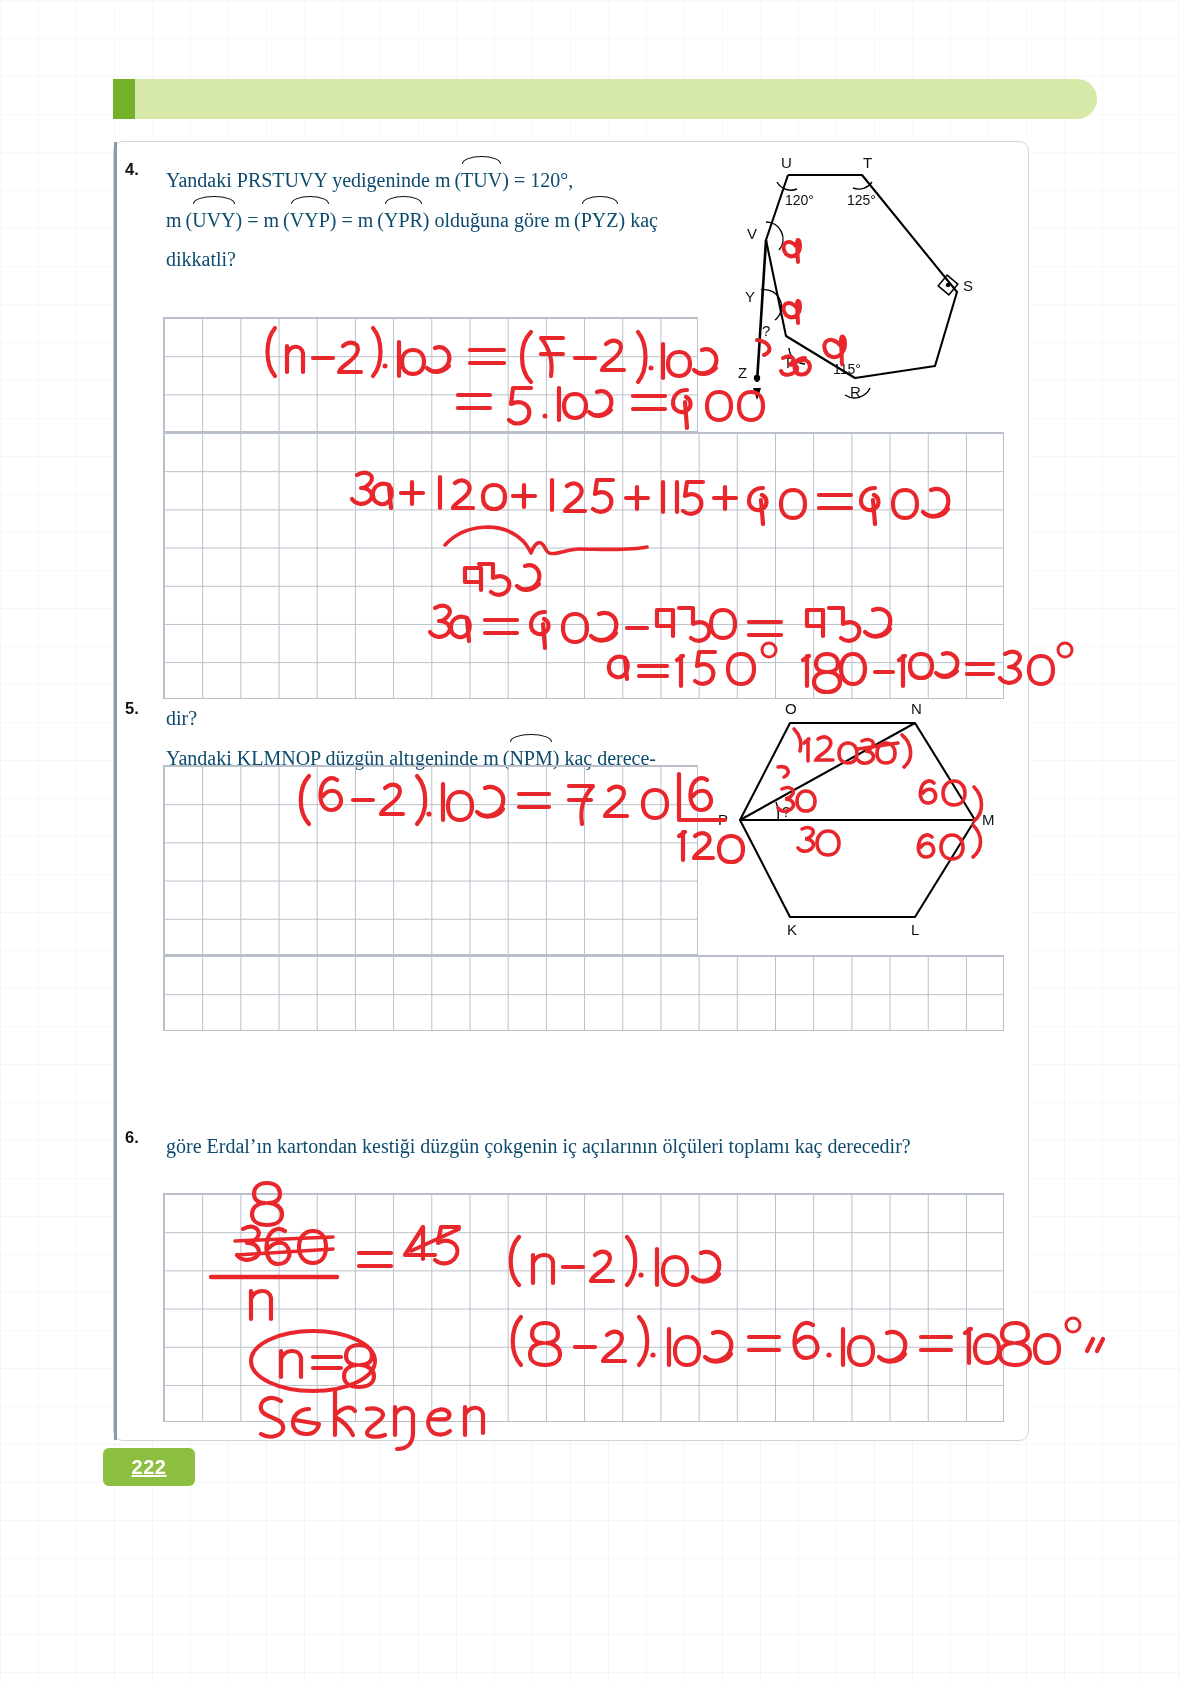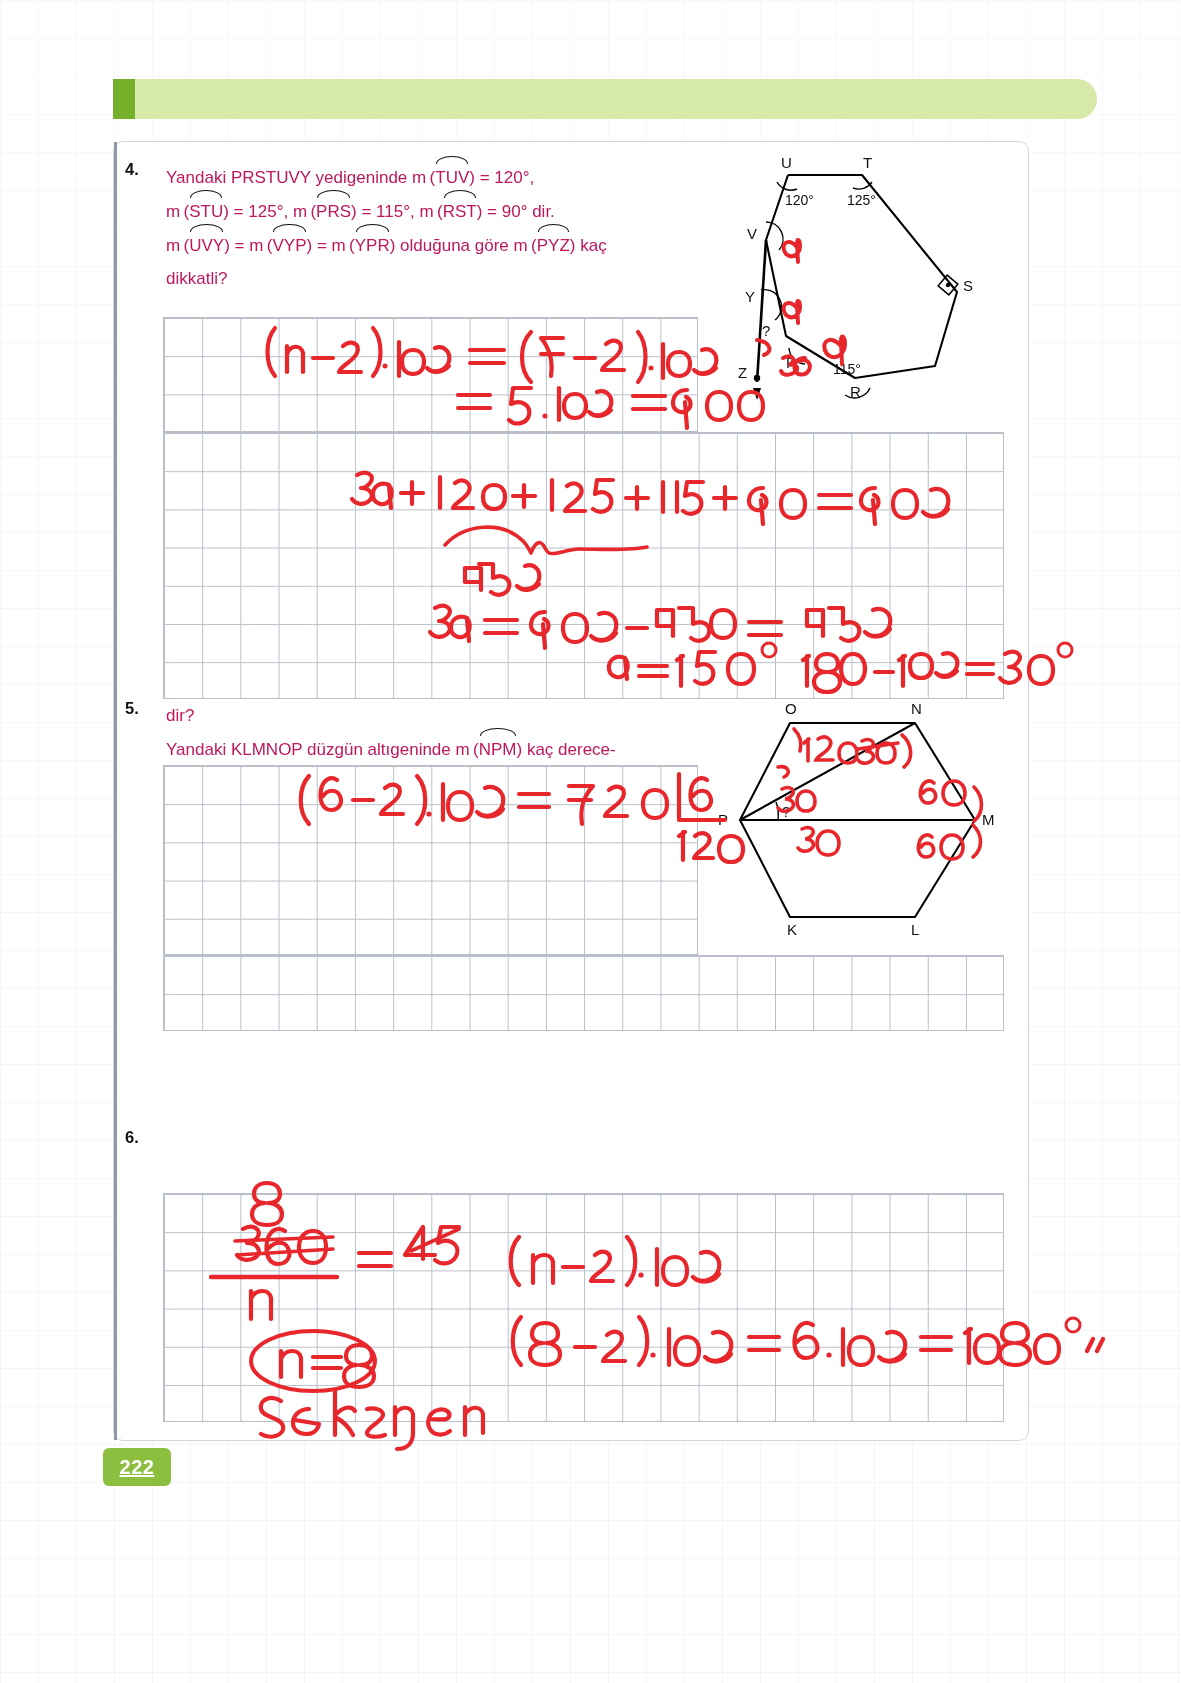--- a/index.html
+++ b/index.html
@@ -41,36 +41,36 @@
     border:1px solid #cfd6e0;
     border-radius:10px;
   }
   .card-left-rule{
     position:absolute; left:0px; top:0px; width:3px; height:100%;
     background:#8e98a8;
   }
 
   
   .page-tab {
-    position:absolute; left:103px; top:1448px; width:68px; height:38px;
+    position:absolute; left:103px; top:1448px; width:92px; height:38px;
     background:#8cbf3f; border-radius:6px;
     display:flex; align-items:center; justify-content:center;
   }
   .page-tab span{
     color:#ffffff; font-weight:bold; font-size:20px;
     text-decoration:underline; letter-spacing:0.5px;
   }
 
   
   .q { position:absolute; }
   .q-num {
     position:absolute; font-weight:bold; font-size:16.5px; color:#111;
   }
   .q-text {
-    position:absolute; font-size:17px; color:#be185d; line-height:1.95;
+    position:absolute; font-size:20px; color:#0c4a6e; line-height:1.95;font-family:Liberation Serif, serif;
   }
   .q-line { white-space:nowrap; }
 
   
   .arc {
     position:relative; display:inline-block; padding-top:1px;
   }
   .arc::before{
     content:""; position:absolute; left:1px; right:1px; top:-4px; height:7px;
     border:1.6px solid #111; border-bottom:none;
@@ -103,23 +103,20 @@
 <div class="content-card">
   <div class="card-left-rule"></div>
 </div>
 
 <div class="q">
   <div class="q-num" style="left:125px; top:160px;">4.</div>
 
   <div class="q-text" style="left:166px; top:160px;">
     <div class="q-line">
       <span>Yandaki PRSTUVY yedigeninde m (</span><span class="arc">TUV</span><span>) = 120°,</span>
-    </div>
-    <div class="q-line">
-      <span>m (</span><span class="arc">STU</span><span>) = 125°, m (</span><span class="arc">PRS</span><span>) = 115°, m (</span><span class="arc">RST</span><span>) = 90° dir.</span>
     </div>
     <div class="q-line">
       <span>m (</span><span class="arc">UVY</span><span>) = m (</span><span class="arc">VYP</span><span>) = m (</span><span class="arc">YPR</span><span>)  olduğuna göre  m (</span><span class="arc">PYZ</span><span>)  kaç</span>
     </div>
     <div class="q-line">dikkatli?</div>
   </div>
 </div>
 
 <div class="fig" style="left:735px; top:150px;">
   <svg width="270" height="265" viewBox="0 0 270 265">
@@ -352,20 +349,21 @@
       <path d="M 520,74 l 0,28 M 516,78 l 6,-4"></path>
       <path d="M 532,78 c 8,-6 17,-1 14,6 c -3,7 -13,10 -15,16 l 19,0"></path>
       <path d="M 568,78 c -8,0 -12,6 -12,13 c 0,8 4,13 12,13 c 8,0 12,-5 12,-13 c 0,-7 -4,-13 -12,-13 z"></path>
     </g>
   </svg>
 </div>
 
 <div class="q">
   <div class="q-num" style="left:125px; top:1128px;">6.</div>
   <div class="q-text" style="left:166px; top:1128px; line-height:1.85;">
+    <div class="q-line">göre Erdal’ın kartondan kestiği düzgün çokgenin iç açılarının ölçüleri toplamı kaç derecedir?</div>
   </div>
 </div>
 
 <div class="gridbox" style="left:163px; top:1193px; width:841px; height:229px;"></div>
 
 <div class="hand" style="left:163px; top:1165px;">
   <svg width="845" height="265" viewBox="0 0 845 265">
     <g fill="none" stroke="#e8272c" stroke-width="4.2" stroke-linecap="round" stroke-linejoin="round">
 
       <path d="M 104,18 c -9,0 -13,5 -13,11 c 0,6 5,9 11,9 c -8,0 -13,5 -13,11 c 0,7 6,11 15,11 c 9,0 15,-4 15,-11 c 0,-6 -6,-11 -14,-11 c 7,0 12,-3 12,-9 c 0,-6 -4,-11 -13,-11 z"></path>

